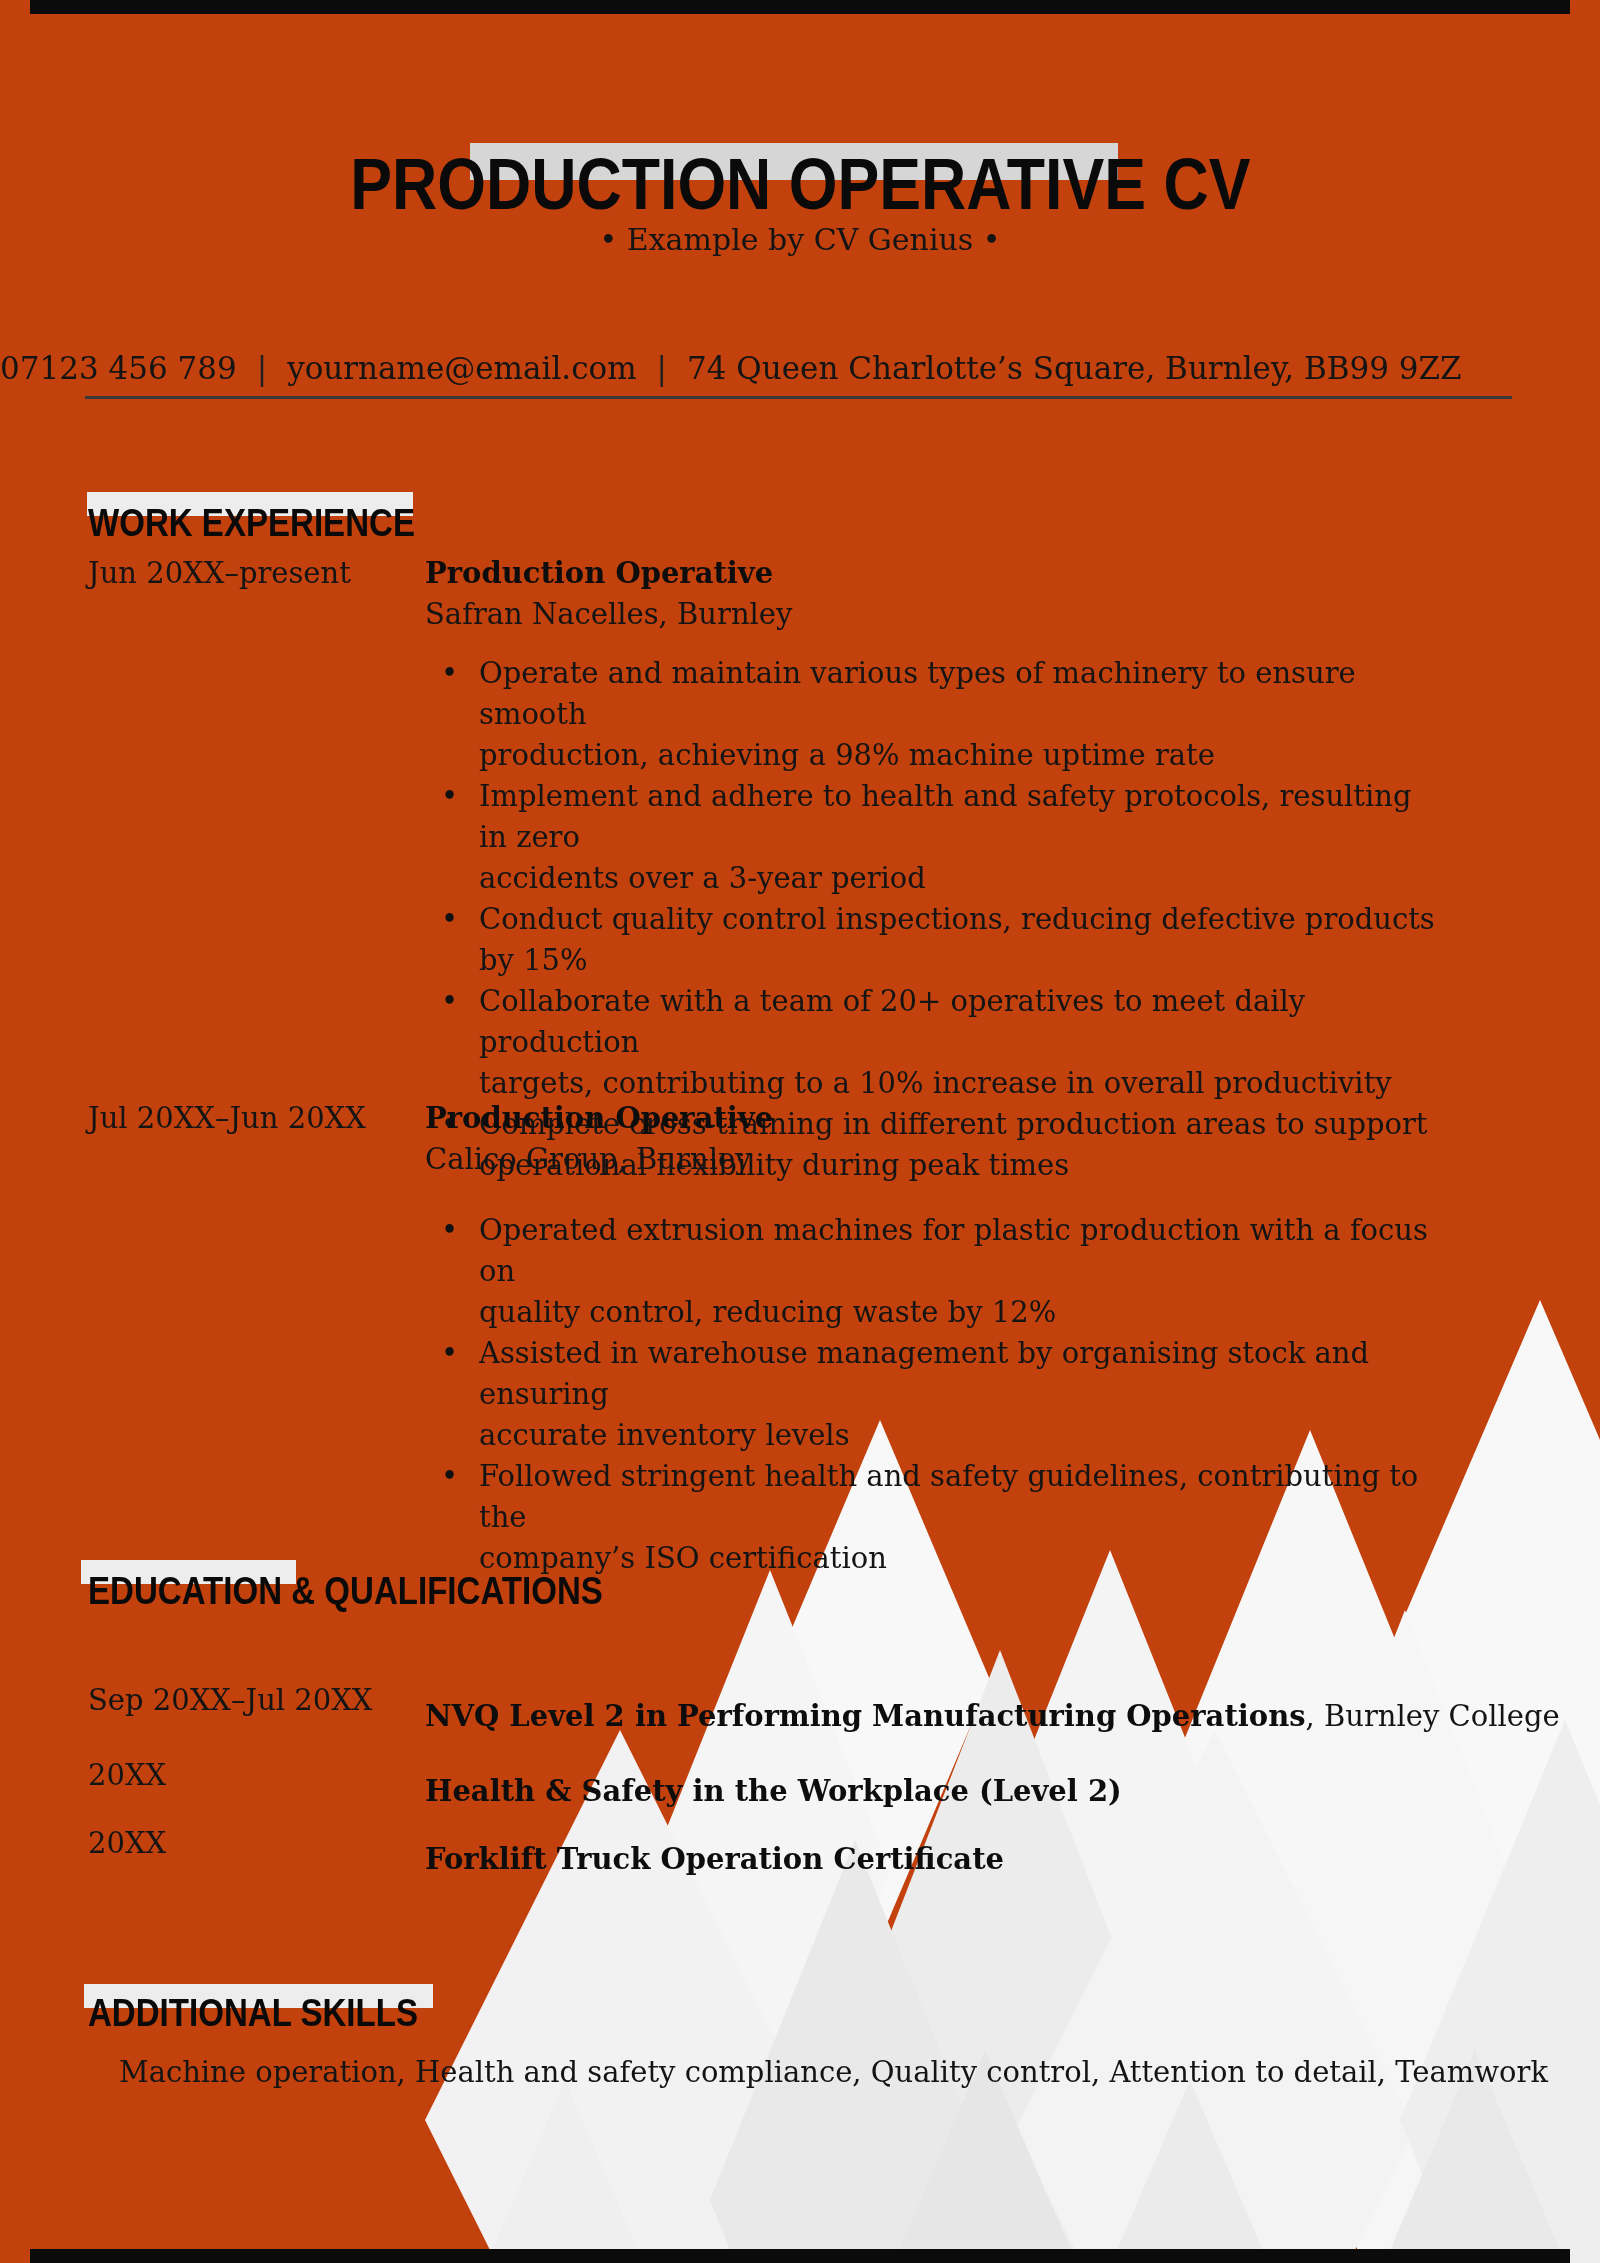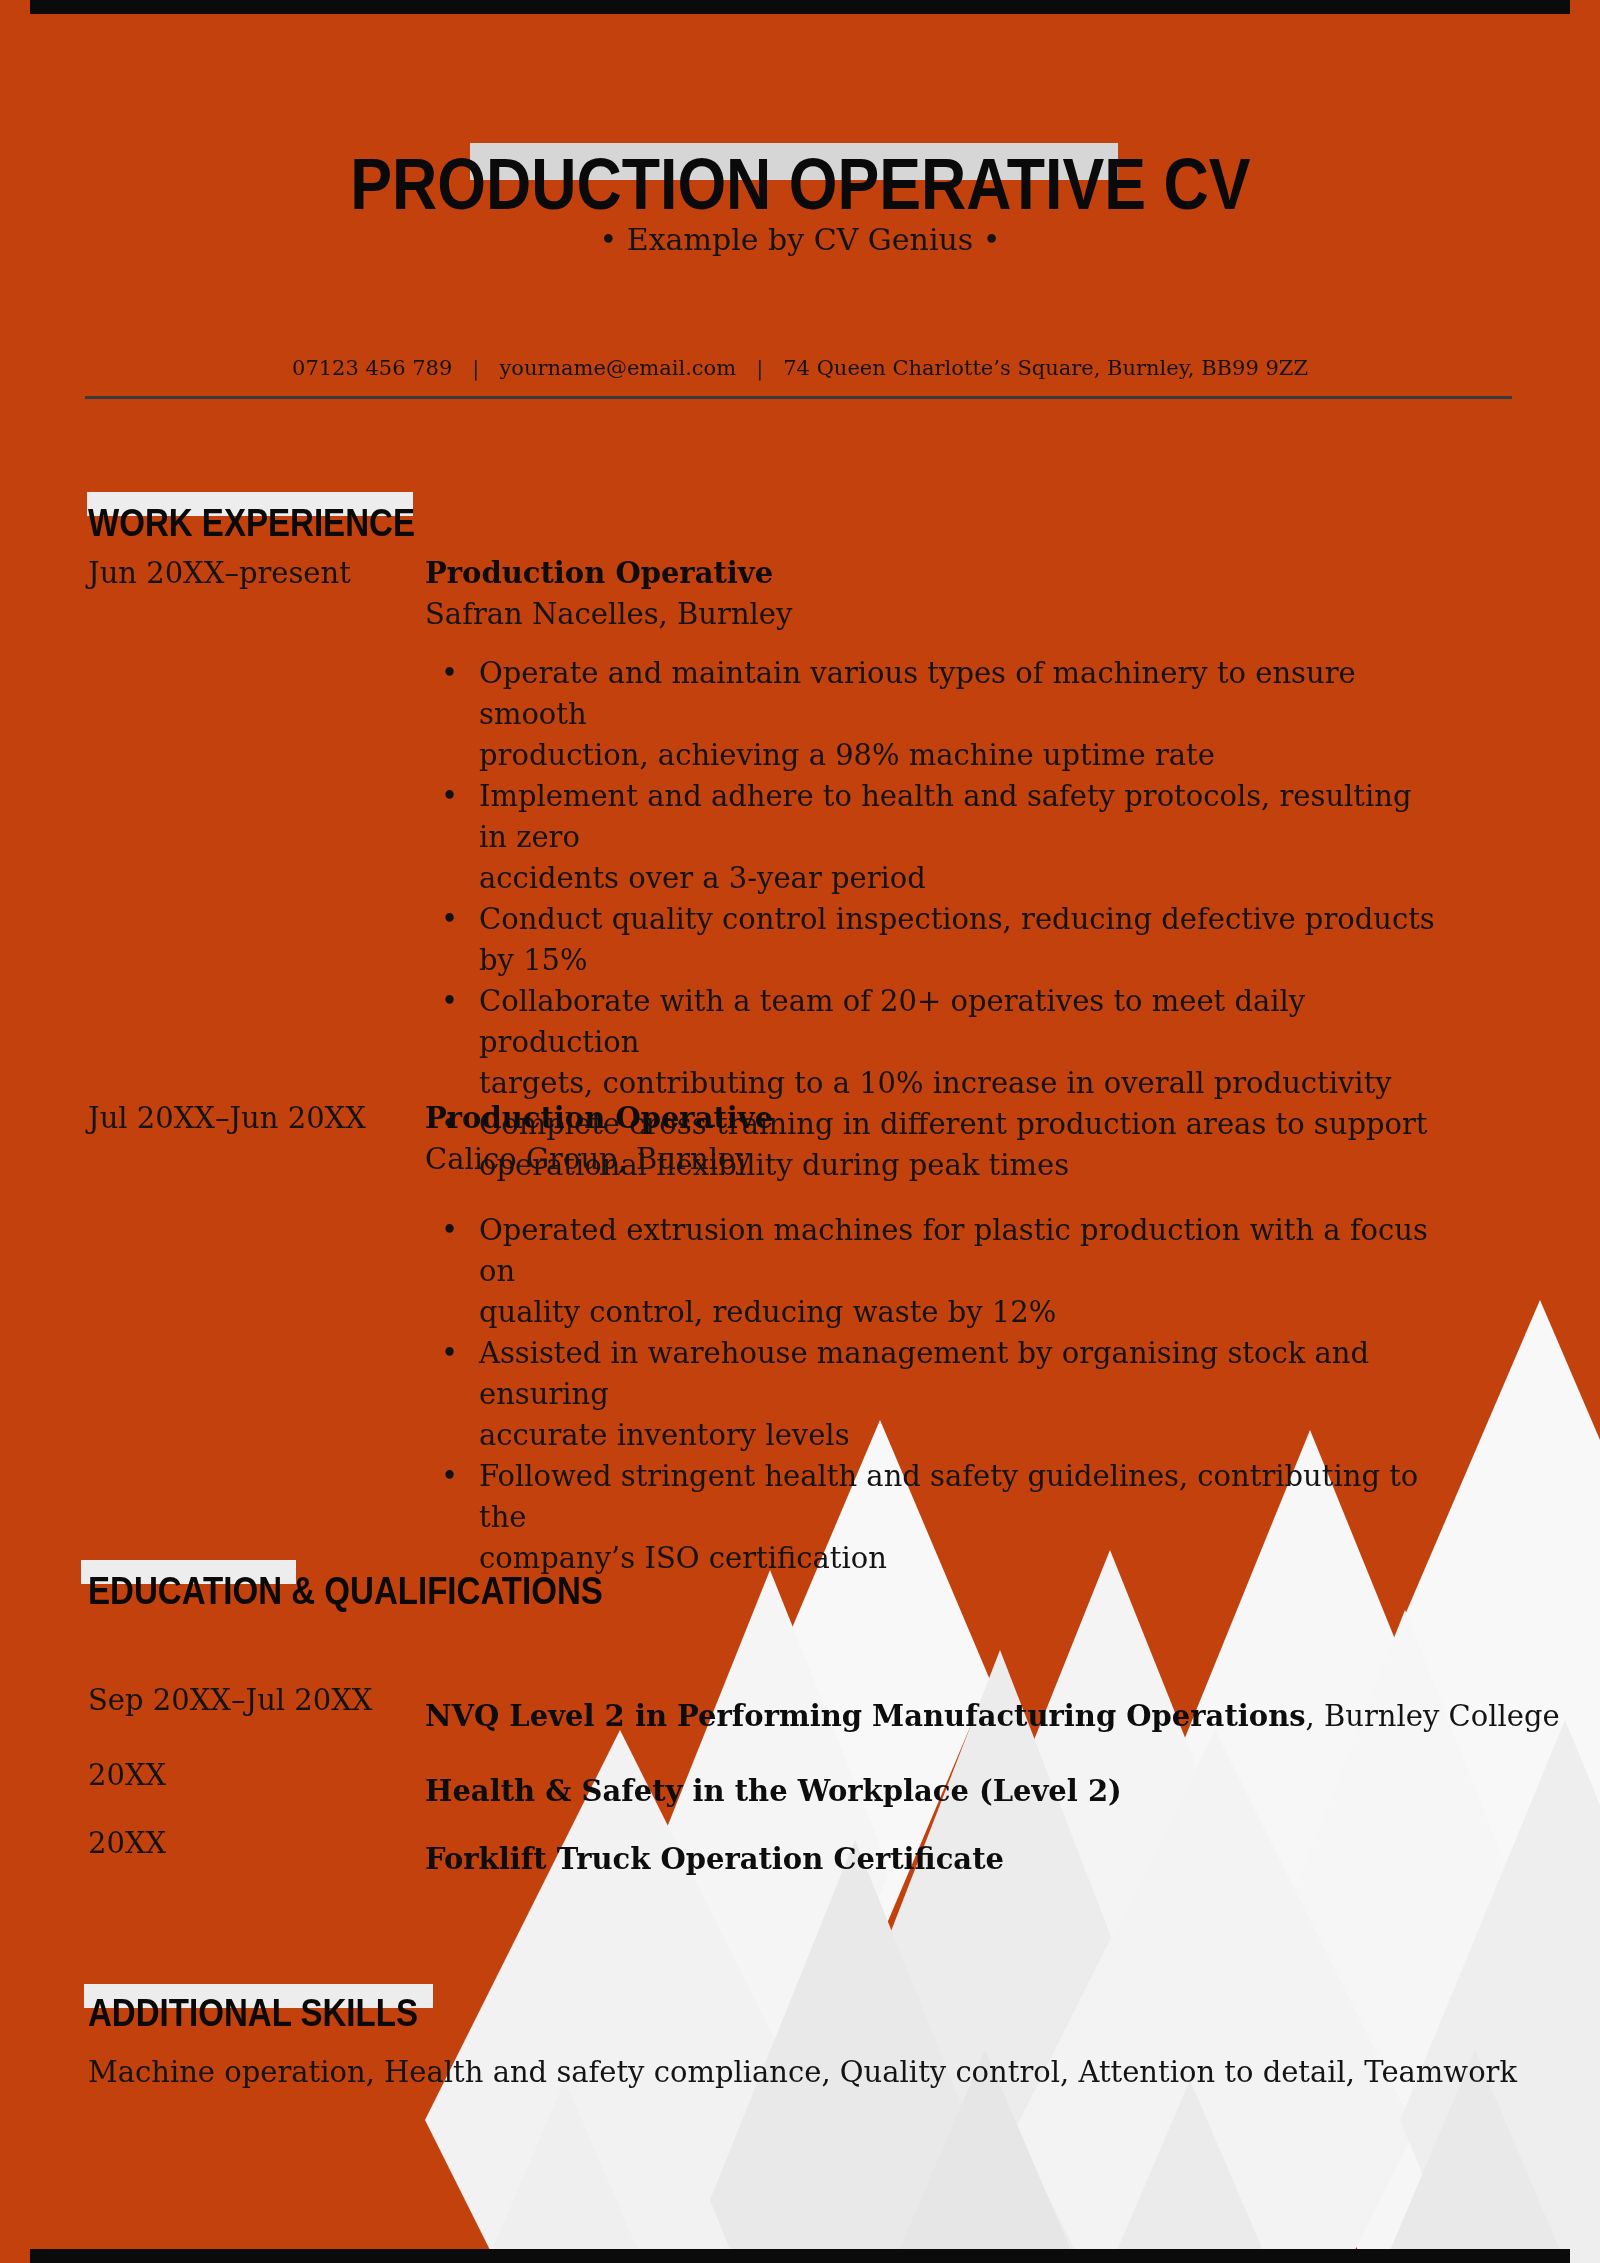--- a/index.html
+++ b/index.html
@@ -31,21 +31,21 @@
     font-family:"Liberation Sans", sans-serif;
     font-weight:700;font-size:72px;line-height:72px;
     letter-spacing:0px;color:#0a0a0a;z-index:2;white-space:nowrap;
   }
   .subtitle{
     position:absolute;left:0;top:222px;width:1600px;
     text-align:center;font-size:30px;line-height:36px;color:#141414;z-index:2;
   }
   .contact{
     position:absolute;left:0;top:350px;width:1600px;
-    text-align:center;font-size:21px;line-height:36px;color:#141414;white-space:nowrap;z-index:2;
+    font-size:31px;line-height:36px;color:#141414;white-space:nowrap;z-index:2;
   }
   .contact .sep{display:inline-block;margin:0 20px;color:#202020;}
   .rule{
     position:absolute;left:85px;top:396px;width:1427px;height:3px;background:#3a3a3a;z-index:2;
   }
 
   .section-heading{
     position:absolute;left:88px;
     font-family:"Liberation Sans", sans-serif;
     font-weight:700;font-size:38px;line-height:38px;
@@ -76,21 +76,21 @@
     content:"•";position:absolute;left:8px;top:0;
     font-size:29px;line-height:41px;color:#111;
   }
 
   .edu-row{position:absolute;left:88px;width:1430px;z-index:2;}
   .edu-title{position:absolute;left:337px;top:16px;font-size:29px;line-height:41px;white-space:nowrap;color:#141414;}
   .edu-title .b{font-weight:700;color:#0d0d0d;}
 
   .skills-line{
     position:absolute;left:88px;top:2052px;width:1460px;
-    font-size:29px;line-height:41px;color:#141414;white-space:nowrap;z-index:2;
+    font-size:29px;line-height:41px;color:#141414;white-space:nowrap;z-index:2;text-align:right;
   }
 </style>
 </head>
 <body>
 
 <div class="page">
 
   <svg class="decor" viewBox="0 0 1600 2263" xmlns="http://www.w3.org/2000/svg" aria-hidden="true">
     <polygon points="1540,1300 1690,1650 1540,2000 1390,1650" fill="#f8f8f8"></polygon>
     <polygon points="1310,1430 1440,1750 1310,2070 1180,1750" fill="#f7f7f7"></polygon>

